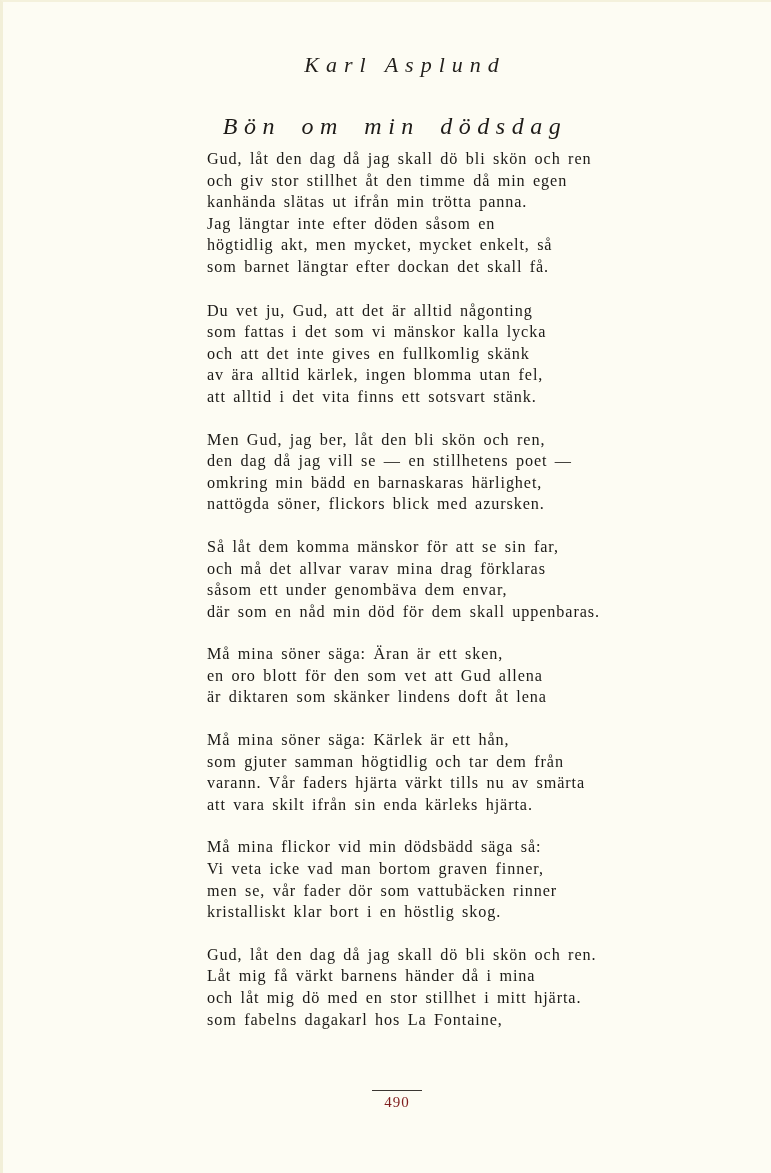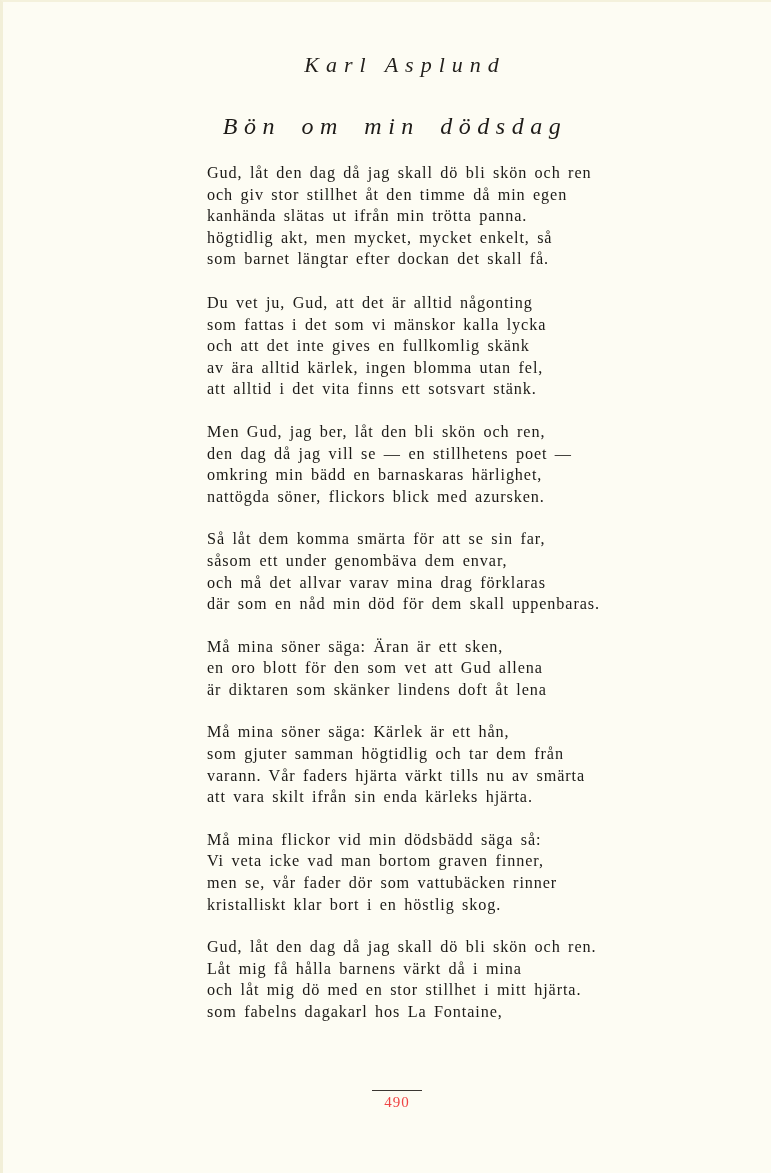--- a/index.html
+++ b/index.html
@@ -42,21 +42,21 @@
       width: 790px;
       text-align: center;
       font-style: italic;
       font-size: 24px;
       letter-spacing: 6.5px;
       word-spacing: 8px;
       color: #1e1b18;
     }
     .poem {
       position: absolute;
-      top: 163px;
+      top: 149px;
       left: 207px;
       width: 420px;
       font-size: 16.2px;
       letter-spacing: 0.9px;
       word-spacing: 2.5px;
     }
     .stanza {
       margin: 0 0 21px 0;
     }
     .stanza:nth-child(1) { margin-bottom: 22px; }
@@ -75,60 +75,61 @@
     }
     .footer-rule {
       width: 50px;
       height: 1px;
       background: #3a3631;
       margin: 0 auto 3px auto;
     }
     .page-number {
       font-size: 15px;
       letter-spacing: 1px;
-      color: #ef4444;
+      color: #7f1d1d;
     }
   </style>
 </head>
 <body>
 
 <div class="page-edge"></div>
 
 <div class="author">Karl Asplund</div>
 <div class="title">Bön om min dödsdag</div>
 
 <div class="poem">
 
   <div class="stanza">
     <span class="line">Gud, låt den dag då jag skall dö bli skön och ren</span>
     <span class="line">och giv stor stillhet åt den timme då min egen</span>
     <span class="line">kanhända slätas ut ifrån min trötta panna.</span>
+    <span class="line">Jag längtar inte efter döden såsom en</span>
     <span class="line">högtidlig akt, men mycket, mycket enkelt, så</span>
     <span class="line">som barnet längtar efter dockan det skall få.</span>
   </div>
 
   <div class="stanza">
     <span class="line">Du vet ju, Gud, att det är alltid någonting</span>
     <span class="line">som fattas i det som vi mänskor kalla lycka</span>
     <span class="line">och att det inte gives en fullkomlig skänk</span>
     <span class="line">av ära alltid kärlek, ingen blomma utan fel,</span>
     <span class="line">att alltid i det vita finns ett sotsvart stänk.</span>
   </div>
 
   <div class="stanza">
     <span class="line">Men Gud, jag ber, låt den bli skön och ren,</span>
     <span class="line">den dag då jag vill se — en stillhetens poet —</span>
     <span class="line">omkring min bädd en barnaskaras härlighet,</span>
     <span class="line">nattögda söner, flickors blick med azursken.</span>
   </div>
 
   <div class="stanza">
-    <span class="line">Så låt dem komma smärta för att se sin far,</span>
+    <span class="line">Så låt dem komma mänskor för att se sin far,</span>
+    <span class="line">och må det allvar varav mina drag förklaras</span>
     <span class="line">såsom ett under genombäva dem envar,</span>
-    <span class="line">och må det allvar varav mina drag förklaras</span>
     <span class="line">där som en nåd min död för dem skall uppenbaras.</span>
   </div>
 
   <div class="stanza">
     <span class="line">Må mina söner säga: Äran är ett sken,</span>
     <span class="line">en oro blott för den som vet att Gud allena</span>
     <span class="line">är diktaren som skänker lindens doft åt lena</span>
   </div>
 
   <div class="stanza">
@@ -140,21 +141,21 @@
 
   <div class="stanza">
     <span class="line">Må mina flickor vid min dödsbädd säga så:</span>
     <span class="line">Vi veta icke vad man bortom graven finner,</span>
     <span class="line">men se, vår fader dör som vattubäcken rinner</span>
     <span class="line">kristalliskt klar bort i en höstlig skog.</span>
   </div>
 
   <div class="stanza">
     <span class="line">Gud, låt den dag då jag skall dö bli skön och ren.</span>
-    <span class="line">Låt mig få hålla barnens värkt då i mina</span>
+    <span class="line">Låt mig få värkt barnens händer då i mina</span>
     <span class="line">och låt mig dö med en stor stillhet i mitt hjärta.</span>
     <span class="line">som fabelns dagakarl hos La Fontaine,</span>
   </div>
 </div>
 
 <div class="footer">
   <div class="footer-rule"></div>
   <div class="page-number">490</div>
 </div>
 

